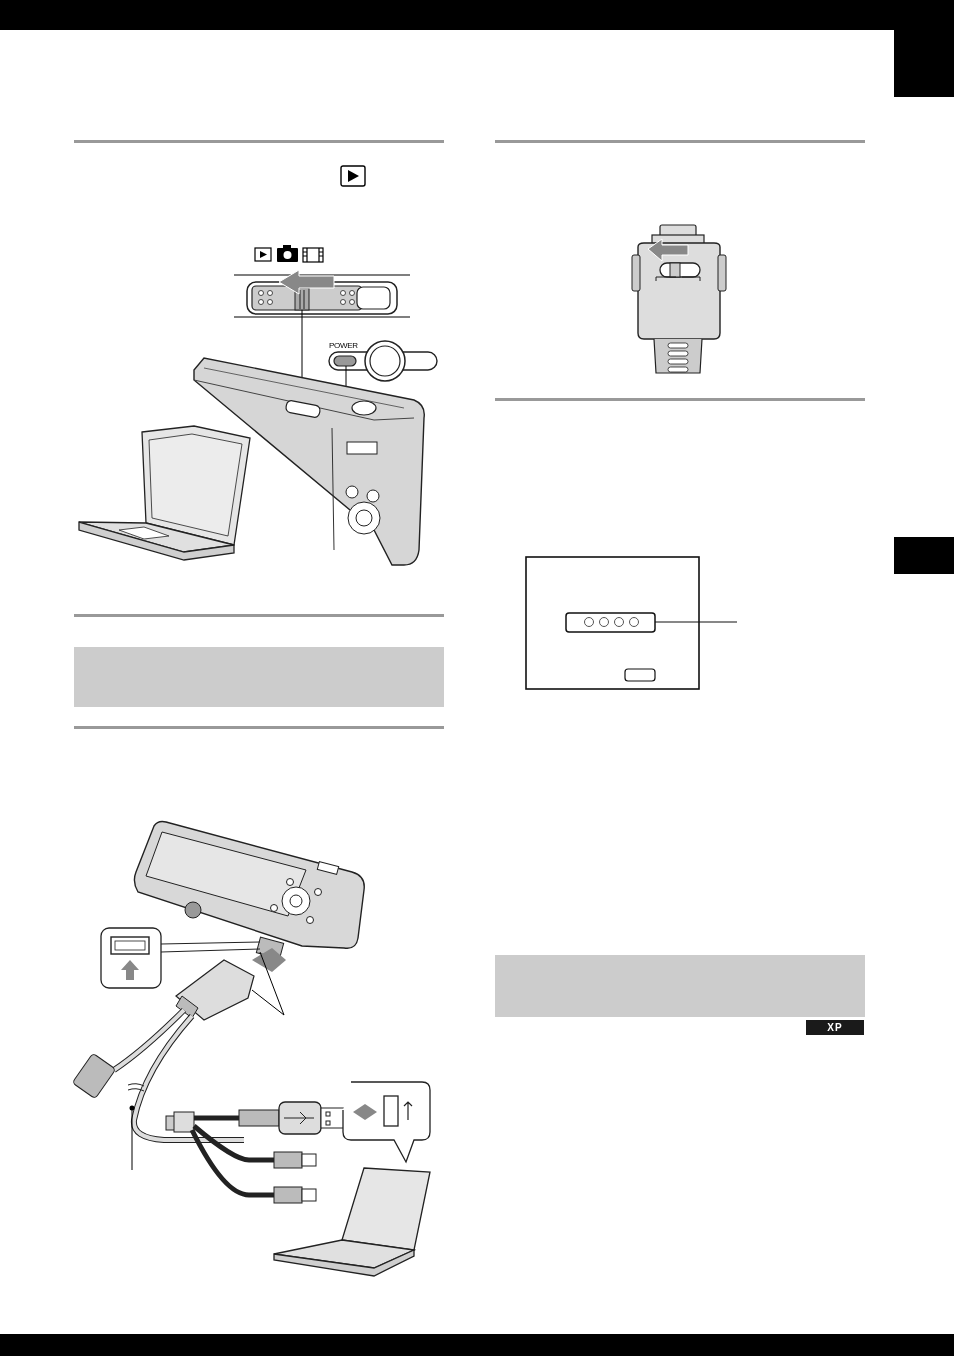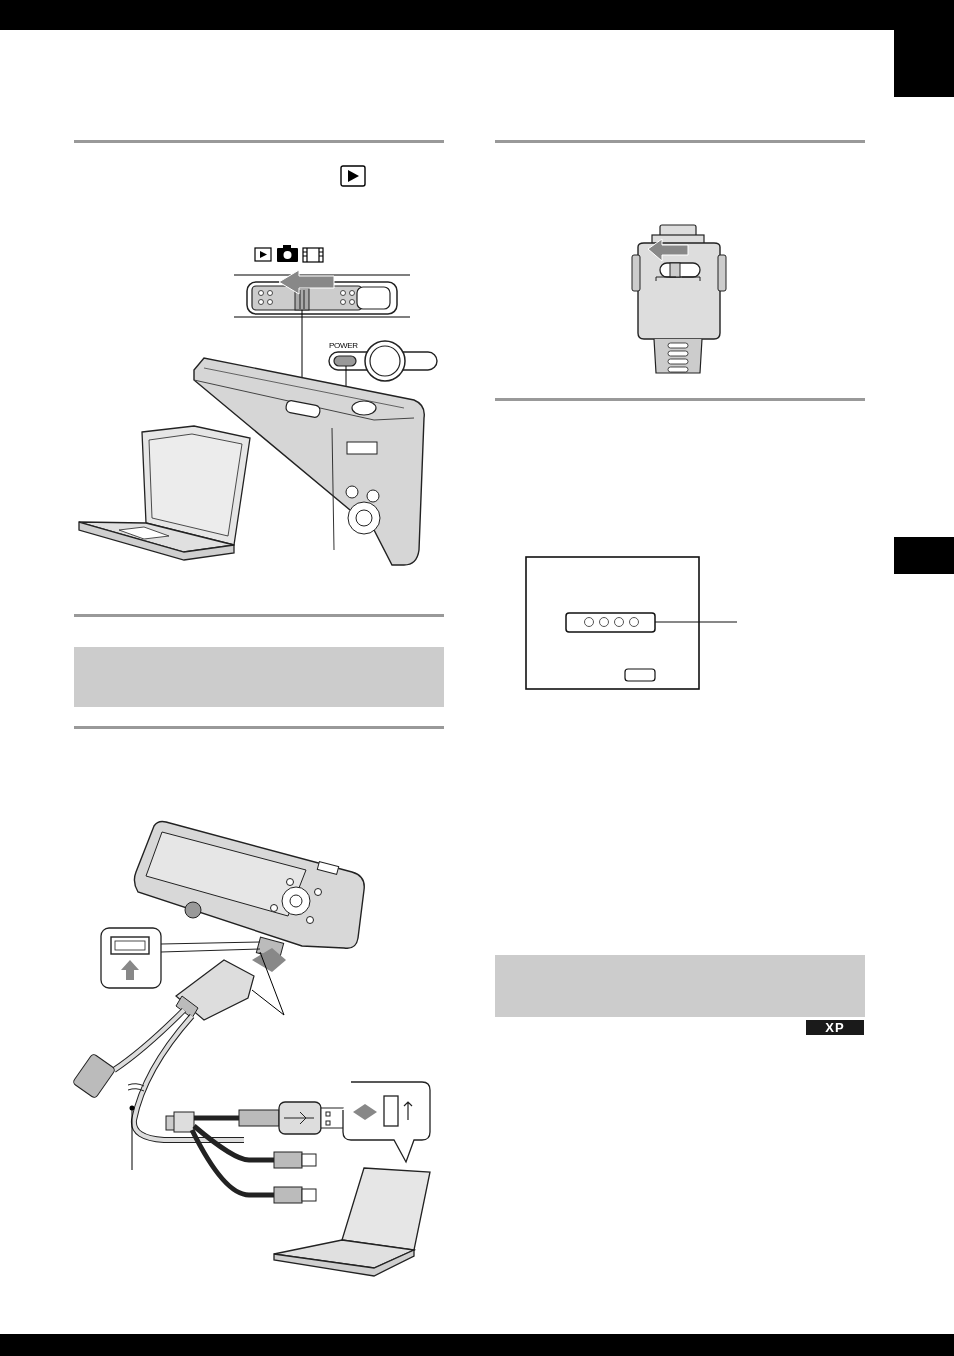--- a/index.html
+++ b/index.html
@@ -4,21 +4,21 @@
 <style>
   html, body { margin: 0; padding: 0; background: #ffffff; }
   body { width: 954px; height: 1356px; position: relative; overflow: hidden; font-family: "Liberation Sans", sans-serif; }
   .abs { position: absolute; }
   .bar-top { left: 0; top: 0; width: 954px; height: 30px; background: #000; }
   .bar-bottom { left: 0; top: 1334px; width: 954px; height: 22px; background: #000; }
   .tab-top { left: 894px; top: 30px; width: 60px; height: 67px; background: #000; }
   .tab-side { left: 894px; top: 537px; width: 60px; height: 37px; background: #000; }
   .rule { height: 3px; background: #999999; }
   .graybox { background: #cccccc; }
-  .xp-badge { left: 806px; top: 1020px; width: 58px; height: 15px; background: #1a1a1a; color: #fff; font-weight: bold; font-size: 13px; line-height: 15px; text-align: center; letter-spacing: 1px; }
+  .xp-badge { left: 806px; top: 1020px; width: 58px; height: 15px; background: #1a1a1a; color: #fff; font-weight: bold; font-size: 10px; line-height: 15px; text-align: center; letter-spacing: 1px; }
   svg { position: absolute; overflow: visible; }
   .power-label { font-size: 8px; color: #000; letter-spacing: -0.3px; }
 </style>
 </head>
 <body>
 
 <div class="abs bar-top"></div>
 <div class="abs tab-top"></div>
 <div class="abs tab-side"></div>
 <div class="abs bar-bottom"></div>

